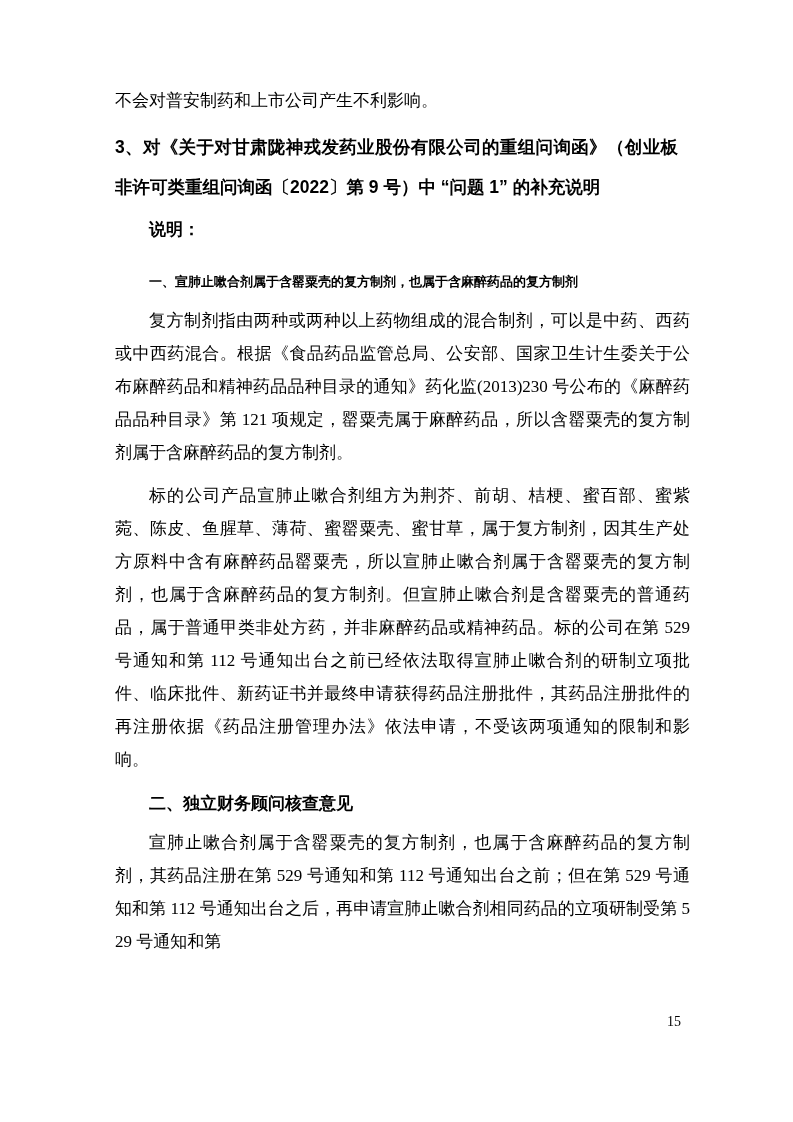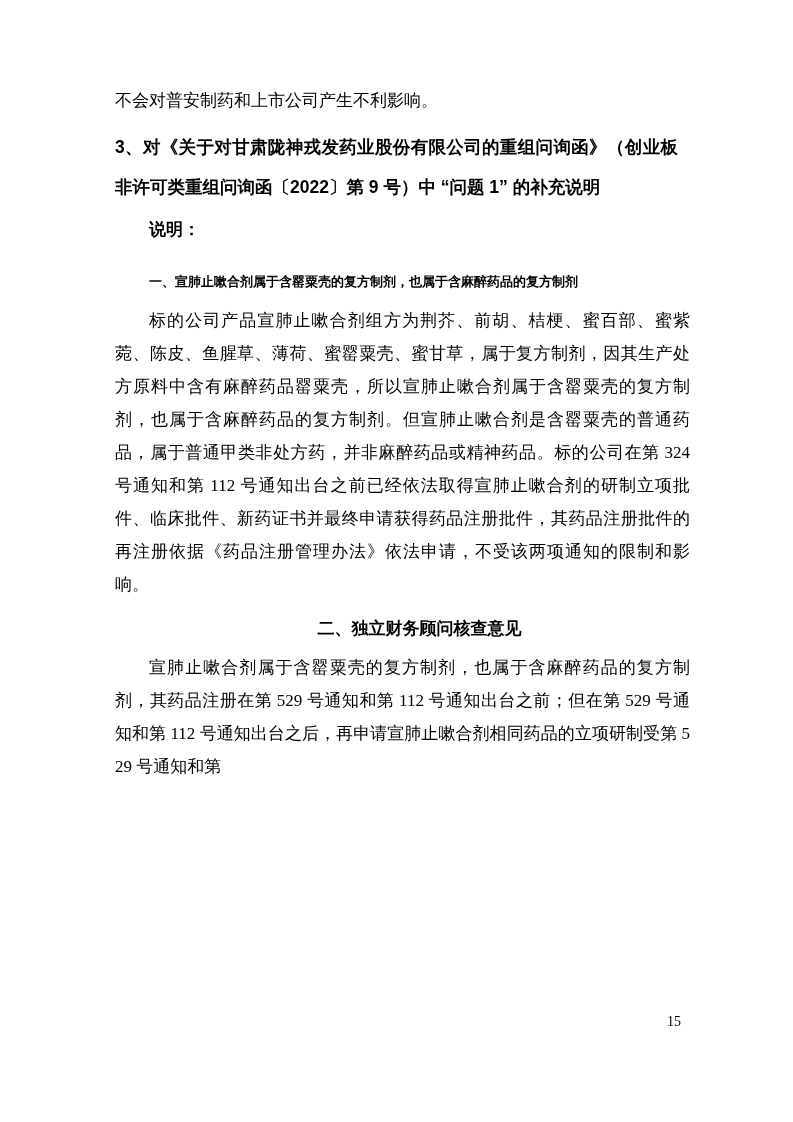--- a/index.html
+++ b/index.html
@@ -62,21 +62,20 @@
     text-indent: 34px;
     margin: 0 0 4px 0;
   }
   .sub-heading-2 {
     font-family: "Liberation Sans", "DejaVu Sans", sans-serif;
     font-weight: bold;
     font-size: 17px;
     line-height: 36px;
     text-indent: 34px;
     margin: 0 0 4px 0;
-    text-align: center;
   }
   .page-number {
     position: absolute;
     top: 1012px;
     right: 112px;
     font-size: 14px;
     line-height: 20px;
     font-family: "Liberation Serif", "DejaVu Serif", serif;
   }
 </style>
@@ -86,22 +85,23 @@
 <div class="page">
 
   <p class="para no-indent">不会对普安制药和上市公司产生不利影响。</p>
 
   <p class="heading">3、对《关于对甘肃陇神戎发药业股份有限公司的重组问询函》（创业板非许可类重组问询函〔2022〕第 9 号）中 “问题 1” 的补充说明</p>
 
   <p class="note-label">说明：</p>
 
   <p class="sub-heading">一、宣肺止嗽合剂属于含罂粟壳的复方制剂，也属于含麻醉药品的复方制剂</p>
 
+  <p class="para indent">复方制剂指由两种或两种以上药物组成的混合制剂，可以是中药、西药或中西药混合。根据《食品药品监管总局、公安部、国家卫生计生委关于公布麻醉药品和精神药品品种目录的通知》药化监(2013)230 号公布的《麻醉药品品种目录》第 121 项规定，罂粟壳属于麻醉药品，所以含罂粟壳的复方制剂属于含麻醉药品的复方制剂。</p>
 
-  <p class="para indent">标的公司产品宣肺止嗽合剂组方为荆芥、前胡、桔梗、蜜百部、蜜紫菀、陈皮、鱼腥草、薄荷、蜜罂粟壳、蜜甘草，属于复方制剂，因其生产处方原料中含有麻醉药品罂粟壳，所以宣肺止嗽合剂属于含罂粟壳的复方制剂，也属于含麻醉药品的复方制剂。但宣肺止嗽合剂是含罂粟壳的普通药品，属于普通甲类非处方药，并非麻醉药品或精神药品。标的公司在第 324 号通知和第 112 号通知出台之前已经依法取得宣肺止嗽合剂的研制立项批件、临床批件、新药证书并最终申请获得药品注册批件，其药品注册批件的再注册依据《药品注册管理办法》依法申请，不受该两项通知的限制和影响。</p>
+  <p class="para indent">标的公司产品宣肺止嗽合剂组方为荆芥、前胡、桔梗、蜜百部、蜜紫菀、陈皮、鱼腥草、薄荷、蜜罂粟壳、蜜甘草，属于复方制剂，因其生产处方原料中含有麻醉药品罂粟壳，所以宣肺止嗽合剂属于含罂粟壳的复方制剂，也属于含麻醉药品的复方制剂。但宣肺止嗽合剂是含罂粟壳的普通药品，属于普通甲类非处方药，并非麻醉药品或精神药品。标的公司在第 529 号通知和第 112 号通知出台之前已经依法取得宣肺止嗽合剂的研制立项批件、临床批件、新药证书并最终申请获得药品注册批件，其药品注册批件的再注册依据《药品注册管理办法》依法申请，不受该两项通知的限制和影响。</p>
 
 
   <p class="sub-heading-2">二、独立财务顾问核查意见</p>
 
 
   <p class="para indent">宣肺止嗽合剂属于含罂粟壳的复方制剂，也属于含麻醉药品的复方制剂，其药品注册在第 529 号通知和第 112 号通知出台之前；但在第 529 号通知和第 112 号通知出台之后，再申请宣肺止嗽合剂相同药品的立项研制受第 529 号通知和第</p>
 
   <div class="page-number">15</div>
 
 </div>

